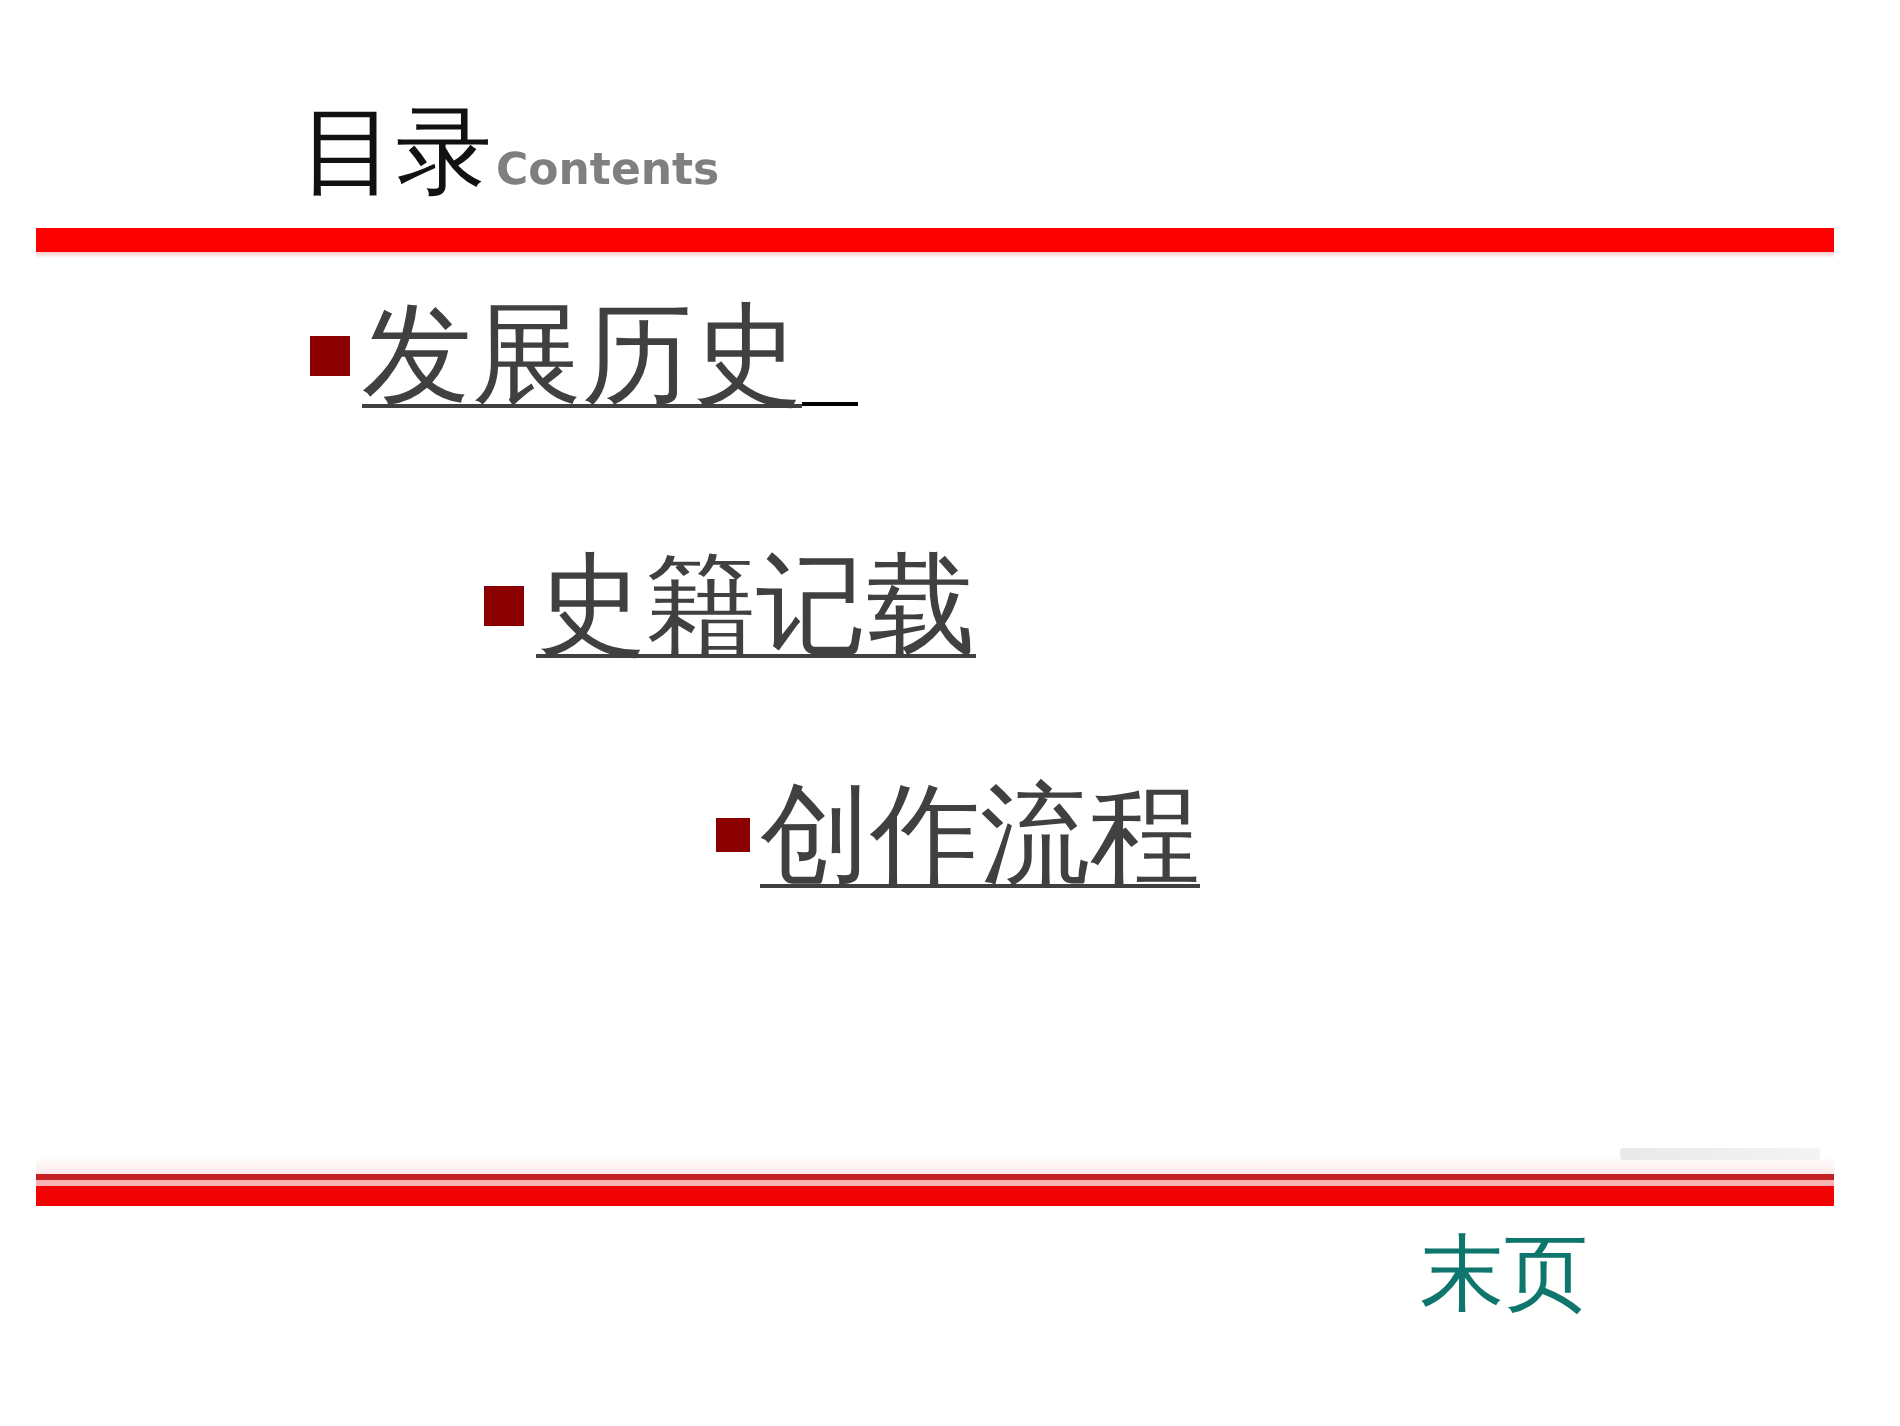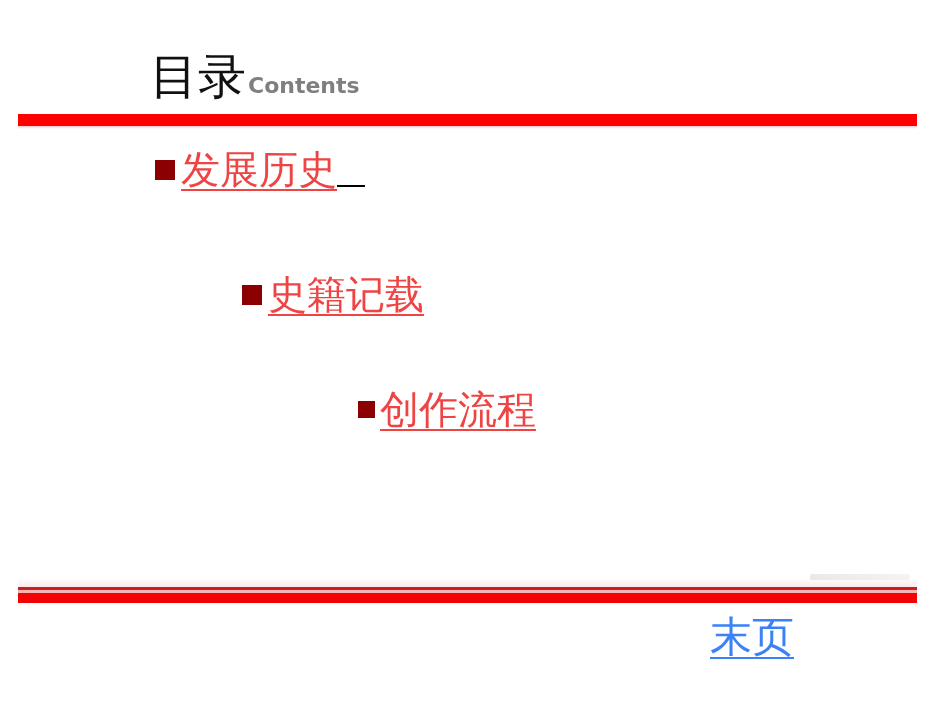--- a/index.html
+++ b/index.html
@@ -113,23 +113,23 @@
       margin-right: 6px;
       flex: 0 0 auto;
     }
     .bullet.small {
       width: 17px;
       height: 17px;
       margin-right: 5px;
     }
     .item-link {
       font-family: "DejaVu Serif", "Liberation Serif", serif;
-      font-size: 39px;
+      font-size: 55px;
       line-height: 1;
-      color: #ef4444;
+      color: #404040;
       text-decoration: underline;
       text-decoration-thickness: 2px;
       text-underline-offset: 6px;
       cursor: pointer;
     }
     .trail-underline {
       display: inline-block;
       width: 28px;
       height: 2px;
       background: #000;
@@ -140,22 +140,21 @@
     .item-2 { left: 242px; top: 275px; }
     .item-3 { left: 358px; top: 390px; }
     .item-4 { left: 480px; top: 508px; }
     .end-link {
       position: absolute;
       left: 710px;
       top: 616px;
       font-family: "DejaVu Serif", "Liberation Serif", serif;
       font-size: 42px;
       line-height: 1;
-      color: #3b82f6;
-      text-decoration: underline;
+      color: #0f766e;
       text-decoration-thickness: 2px;
       text-underline-offset: 6px;
       cursor: pointer;
       white-space: nowrap;
     }
   </style>
 </head>
 <body>
 
 <div class="slide">

